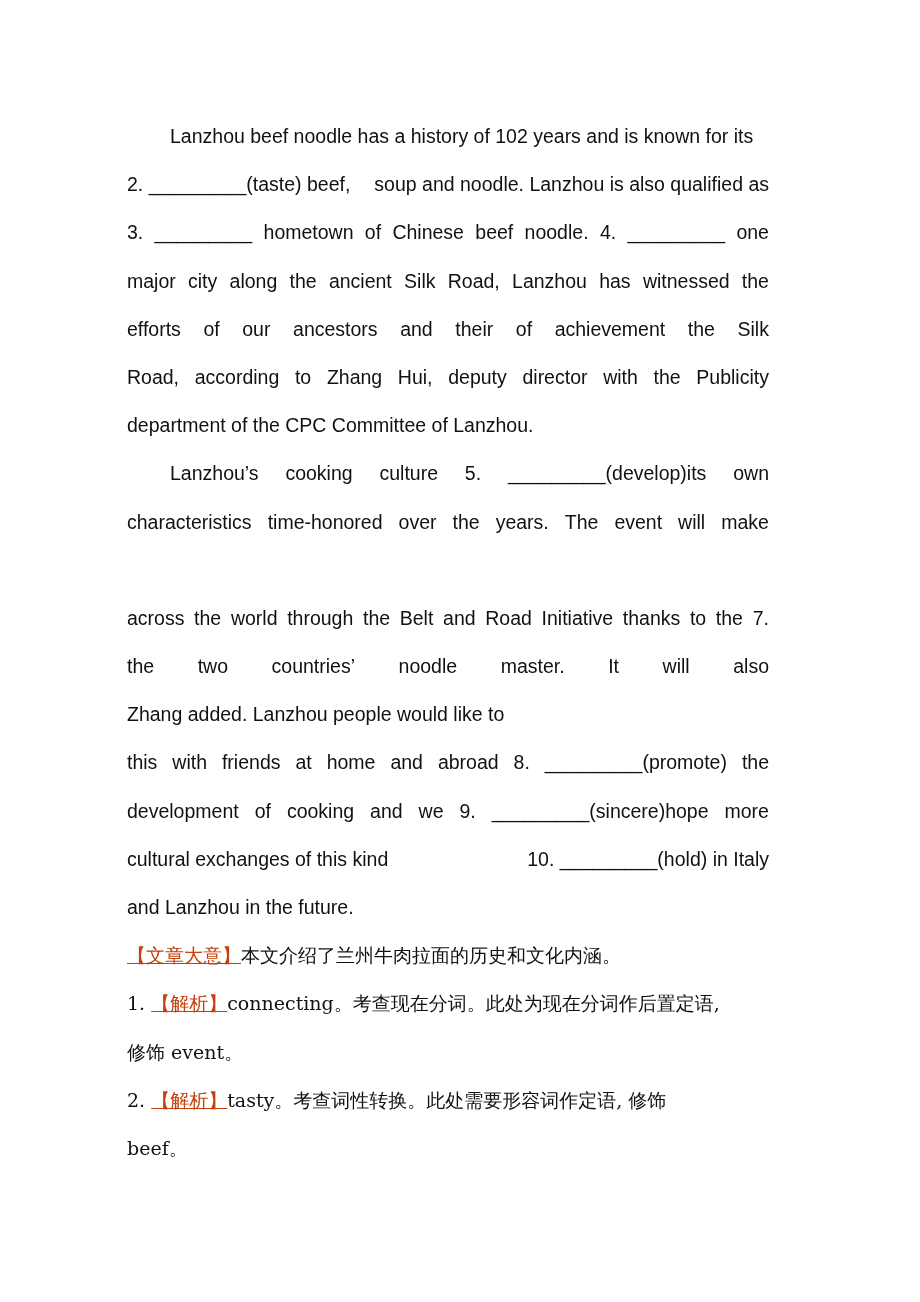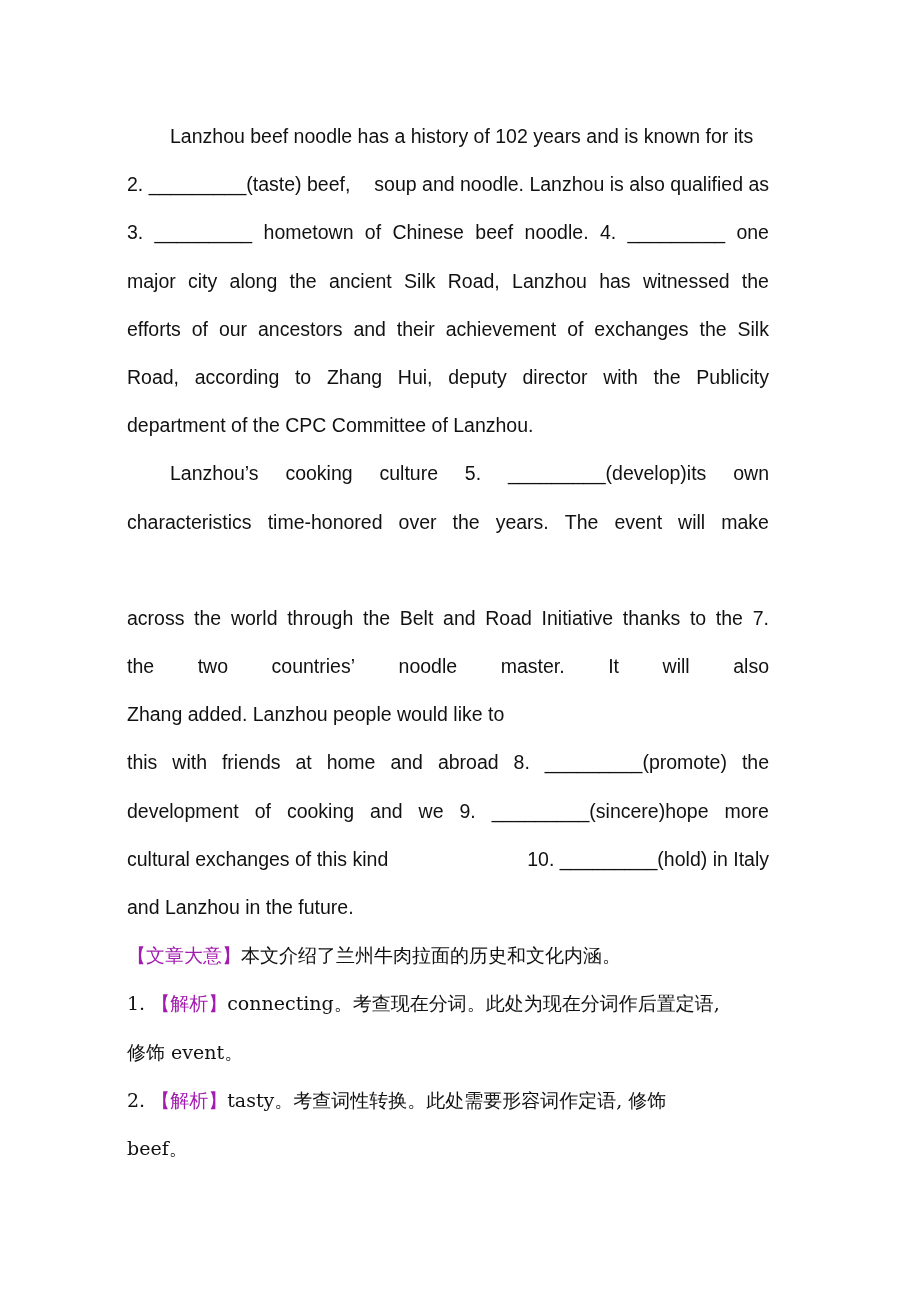--- a/index.html
+++ b/index.html
@@ -3,21 +3,21 @@
 <meta charset="utf-8">
 <style>
   html, body { margin: 0; padding: 0; background: #ffffff; }
   body { width: 920px; height: 1302px; position: relative; overflow: hidden;
          font-family: "Liberation Sans", "DejaVu Sans", sans-serif; color: #111; }
   .page { position: absolute; left: 127px; top: 112px; width: 642px; }
   .line { position: relative; height: 48.2px; line-height: 48.2px; font-size: 19.5px;
           white-space: nowrap; }
   .justify { display: flex; justify-content: space-between; }
   .indent { padding-left: 43px; }
-  .red { color: #a21caf; }
+  .red { color: #c2410c; text-decoration: underline; }
   .cn { font-family: "DejaVu Serif", serif; font-size: 19px; }
 </style>
 </head>
 <body>
 
 <div class="page">
   <div id="passage">
       <div class="line indent"><span>Lanzhou beef noodle has a history of 102 years and is known for its</span></div>
       <div class="line justify">
         <span>2. _________(taste) beef,</span>
@@ -48,23 +48,22 @@
         <span>witnessed</span>
         <span>the</span>
       </div>
       <div class="line justify">
         <span>efforts</span>
         <span>of</span>
         <span>our</span>
         <span>ancestors</span>
         <span>and</span>
         <span>their</span>
+        <span>of</span>
         <span>achievement</span>
-        <span>of</span>
-        <span>exchanges</span>
         <span>the</span>
         <span>Silk</span>
       </div>
       <div class="line justify">
         <span>Road,</span>
         <span>according</span>
         <span>to</span>
         <span>Zhang</span>
         <span>Hui,</span>
         <span>deputy</span>

